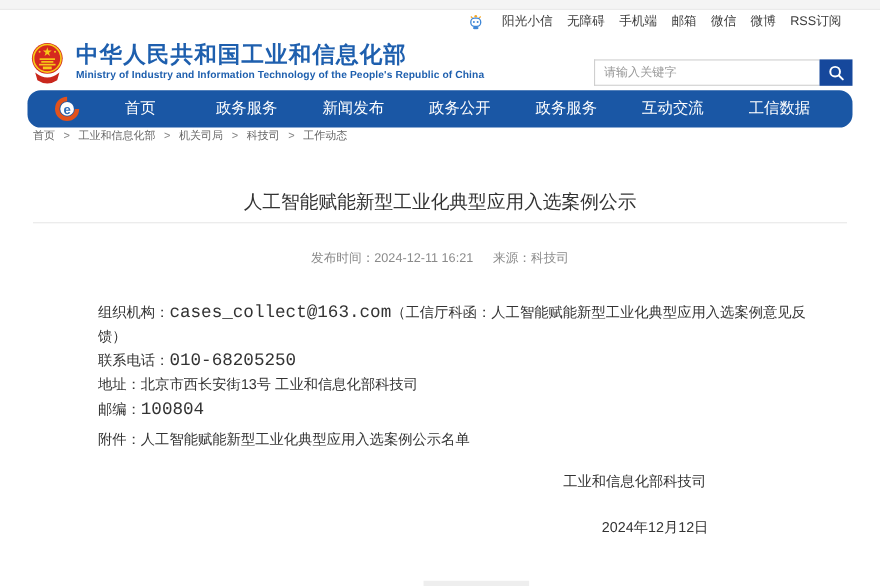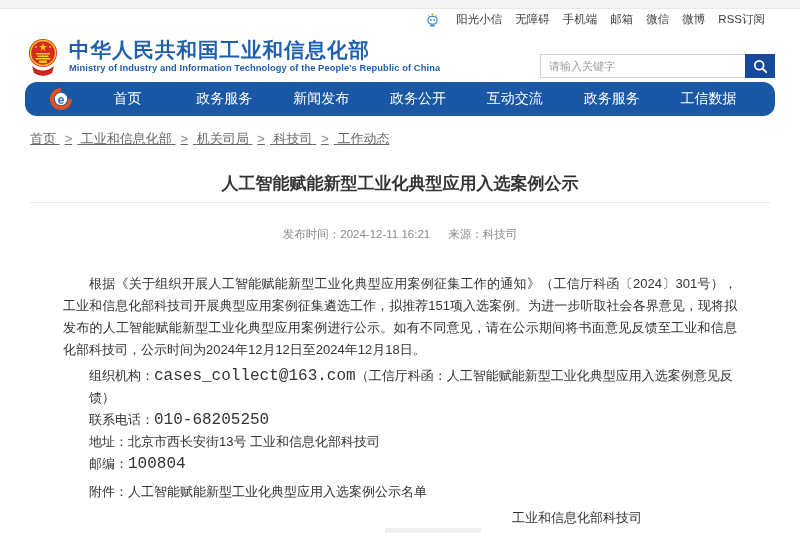--- a/index.html
+++ b/index.html
@@ -24,39 +24,39 @@
   .search-input::placeholder { color:#9a9a9a; }
   .search-btn { width:30px; height:24px; background:#16489c; border:none; cursor:pointer;
     display:flex; align-items:center; justify-content:center; }
   
   .nav { margin:4px 25px 0 25px; height:34px; background:#1a57a5; border-radius:12px;
     display:flex; align-items:center; padding:0 18px; }
   .nav-logo { width:24px; height:24px; margin:0 6px; cursor:pointer; }
   .nav-items { flex:1; display:flex; }
   .nav-item { flex:1; text-align:center; color:#fff; font-size:14px; cursor:pointer; white-space:nowrap; }
   
-  .breadcrumb { padding:14px 0 0 30px; font-size:13px; color:#666; height:30px;text-decoration:underline; }
+  .breadcrumb { padding:0 0 0 30px; font-size:10px; color:#666; height:30px; }
   .crumb { cursor:pointer; }
   .crumb-sep { margin:0 5px; color:#888; }
   .crumb-current { color:#666; }
   
   .article { margin-top:26px; }
-  .article-title { text-align:center; font-size:17px; font-weight:bold; color:#333;
+  .article-title { text-align:center; font-size:17px; font-weight:normal; color:#333;
     line-height:24px; }
   .title-divider { margin:6px 30px 0 30px; border-bottom:1px solid #e8e8e8; }
   .article-meta { margin-top:24px; text-align:center; font-size:11.5px; color:#8a8a8a; height:16px; }
   .meta-sep { display:inline-block; width:18px; }
   .article-body { margin-top:30px; padding:0 63px; font-size:13px; color:#333; line-height:22px; }
   .para { text-indent:2em; text-align:justify; }
   .contact { margin-top:4px; margin-left:2em; }
   .contact-line { line-height:22px; }
   .mono { font-family:"Liberation Mono","DejaVu Sans Mono",monospace; font-size:16px; }
   .attachment { margin-top:6px; margin-left:2em; line-height:22px; }
   .attachment-name { cursor:pointer; }
-  .sig-line { margin-top:4px; text-align:right; padding-right:95px; line-height:22px; }
+  .sig-line { margin-top:16px; text-align:right; padding-right:95px; line-height:22px; }
   .date-line { margin-top:20px; text-align:right; padding-right:93px; line-height:22px; }
   .cutoff-artifact { position:absolute; left:385px; top:528px; width:96px; height:5px;
     background:#d9d9d9; opacity:.45; overflow:hidden; }
 </style>
 </head>
 <body>
 
 <div class="top-strip"></div>
 
 <div class="topbar">
@@ -136,22 +136,22 @@
       <path d="M12 1 A11 11 0 1 0 23 12 L19 12 A7 7 0 1 1 12 5 Z" fill="#e2521c"></path>
       <circle cx="12" cy="12" r="6.2" fill="#fff"></circle>
       <text x="12" y="16.5" font-size="12" font-weight="bold" fill="#2b6cb8" text-anchor="middle" font-family="Liberation Sans, sans-serif">e</text>
     </svg>
   </span>
   <div class="nav-items">
     <span class="nav-item">首页</span>
     <span class="nav-item">政务服务</span>
     <span class="nav-item">新闻发布</span>
     <span class="nav-item">政务公开</span>
+    <span class="nav-item">政务服务</span>
     <span class="nav-item">互动交流</span>
-    <span class="nav-item">政务服务</span>
     <span class="nav-item">工信数据</span>
   </div>
 </div>
 
 <div class="breadcrumb">
   <span class="crumb">首页</span>
   <span class="crumb-sep">&gt;</span>
   <span class="crumb">工业和信息化部</span>
   <span class="crumb-sep">&gt;</span>
   <span class="crumb">机关司局</span>
@@ -162,21 +162,20 @@
 </div>
 
 <div class="article">
   <h1 class="article-title">人工智能赋能新型工业化典型应用入选案例公示</h1>
   <div class="title-divider"></div>
   <div class="article-meta">
     <span>发布时间：</span><span>2024-12-11 16:21</span><span class="meta-sep"></span><span>来源：</span><span>科技司</span>
   </div>
 
   <div class="article-body">
-    <p class="para">根据《关于组织开展人工智能赋能新型工业化典型应用案例征集工作的通知》（工信厅科函〔2024〕301号），工业和信息化部科技司开展典型应用案例征集遴选工作，拟推荐151项入选案例。为进一步听取社会各界意见，现将拟发布的人工智能赋能新型工业化典型应用案例进行公示。如有不同意见，请在公示期间将书面意见反馈至工业和信息化部科技司，公示时间为2024年12月12日至2024年12月18日。</p>
 
     <div class="contact">
       <div class="contact-line">
         <span>组织机构：</span><span class="mono">cases_collect@163.com</span><span>（工信厅科函：人工智能赋能新型工业化典型应用入选案例意见反馈）</span>
       </div>
       <div class="contact-line">
         <span>联系电话：</span><span class="mono">010-68205250</span>
       </div>
       <div class="contact-line">
         <span>地址：</span><span>北京市西长安街13号 工业和信息化部科技司</span>

